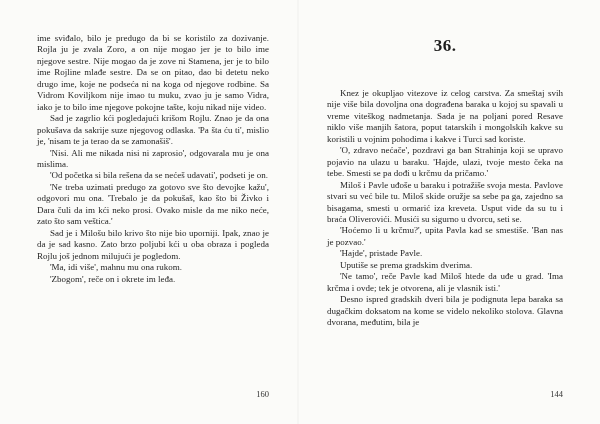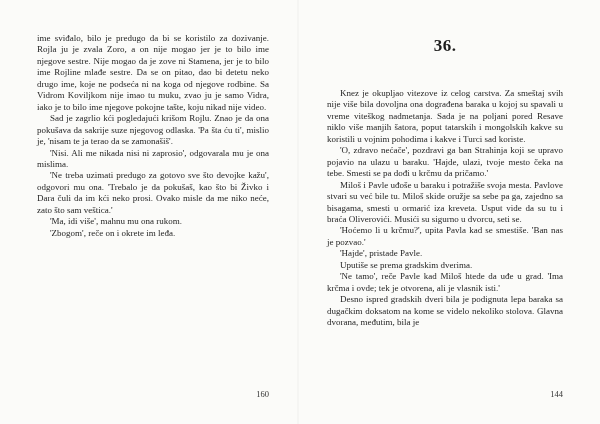--- a/index.html
+++ b/index.html
@@ -72,21 +72,23 @@
 
 <div class="book-spread">
 
   <div class="gutter"></div>
 
   <div class="page page-left">
     <div class="body-text">
       <p class="continuation">ime sviđalo, bilo je predugo da bi se koristilo za dozivanje. Rojla ju je zvala Zoro, a on nije mogao jer je to bilo ime njegove sestre. Nije mogao da je zove ni Stamena, jer je to bilo ime Rojline mlađe sestre. Da se on pitao, dao bi detetu neko drugo ime, koje ne podseća ni na koga od njegove rodbine. Sa Vidrom Koviljkom nije imao tu muku, zvao ju je samo Vidra, iako je to bilo ime njegove pokojne tašte, koju nikad nije video.</p>
       <p>Sad je zagrlio kći pogledajući krišom Rojlu. Znao je da ona pokušava da sakrije suze njegovog odlaska. 'Pa šta ću ti', mislio je, 'nisam te ja terao da se zamonašiš'.</p>
       <p>'Nisi. Ali me nikada nisi ni zaprosio', odgovarala mu je ona mislima.</p>
+      <p>'Od početka si bila rešena da se nećeš udavati', podseti je on.</p>
       <p>'Ne treba uzimati predugo za gotovo sve što devojke kažu', odgovori mu ona. 'Trebalo je da pokušaš, kao što bi Živko i Dara čuli da im kći neko prosi. Ovako misle da me niko neće, zato što sam veštica.'</p>
+      <p>Sad je i Milošu bilo krivo što nije bio uporniji. Ipak, znao je da je sad kasno. Zato brzo poljubi kći u oba obraza i pogleda Rojlu još jednom milujući je pogledom.</p>
       <p>'Ma, idi više', mahnu mu ona rukom.</p>
       <p>'Zbogom', reče on i okrete im leđa.</p>
     </div>
     <div class="page-number">160</div>
   </div>
 
   <div class="page page-right">
     <div class="chapter-number">36.</div>
     <div class="body-text">
       <p>Knez je okupljao vitezove iz celog carstva. Za smeštaj svih nije više bila dovoljna ona dograđena baraka u kojoj su spavali u vreme viteškog nadmetanja. Sada je na poljani pored Resave niklo više manjih šatora, poput tatarskih i mongolskih kakve su koristili u vojnim pohodima i kakve i Turci sad koriste.</p>

